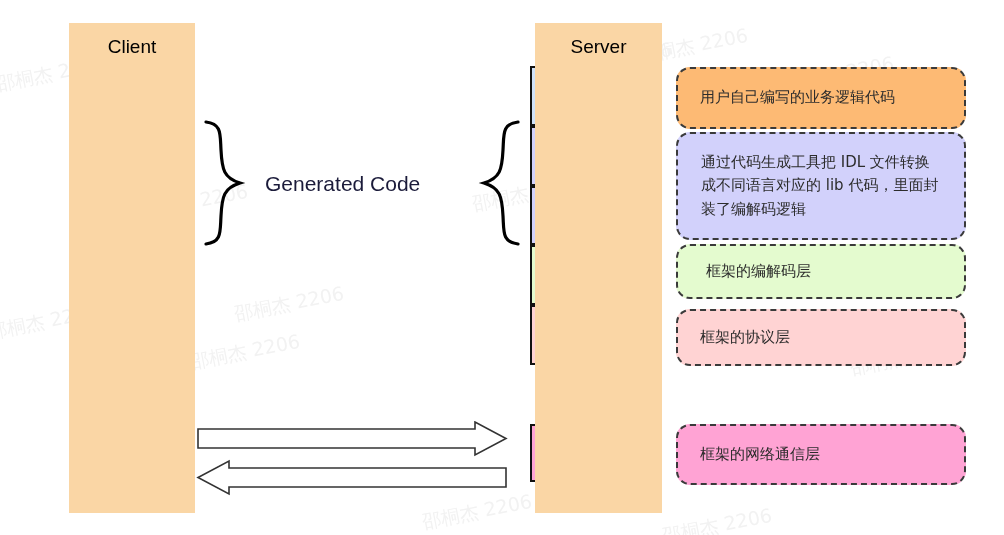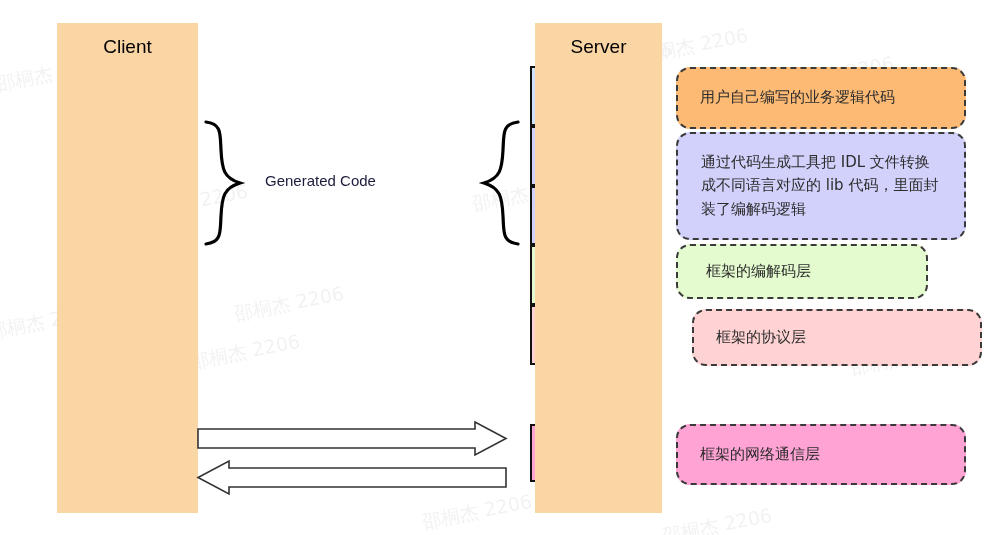--- a/index.html
+++ b/index.html
@@ -79,21 +79,21 @@
     background: #111;
   }
 
   
   .brace {
     position: absolute;
     z-index: 2;
   }
   .gen-label {
     position: absolute;
-    font-size: 15px;
+    font-size: 21px;
     color: #1b1b3a;
     white-space: nowrap;
   }
 
   
   .arrow-svg {
     position: absolute;
     z-index: 2;
   }
 
@@ -124,21 +124,21 @@
 <div class="wm" style="left:232px; top:302px;">邵桐杰 2206</div>
 <div class="wm" style="left:420px; top:510px;">邵桐杰 2206</div>
 <div class="wm" style="left:470px; top:192px;">邵桐杰 2206</div>
 <div class="wm" style="left:560px; top:58px;">邵桐杰 2206</div>
 <div class="wm" style="left:636px; top:44px;">邵桐杰 2206</div>
 <div class="wm" style="left:660px; top:524px;">邵桐杰 2206</div>
 <div class="wm" style="left:782px; top:72px;">邵桐杰 2206</div>
 <div class="wm" style="left:706px; top:200px;">邵桐杰 2206</div>
 <div class="wm" style="left:848px; top:356px;">邵桐杰 2206</div>
 
-<div class="stack-col" style="left:57px; top:23px; width:141px; height:490px;">
+<div class="stack-col" style="left:69px; top:23px; width:126px; height:490px;">
   <div class="stack-title" style="top:14px;">Client</div>
 </div>
 
 <div class="layer c-blue" style="left:71px; top:66px;  width:99px; height:60px;">
     <span>Code</span>
   </div>
 <div class="layer c-purple" style="left:71px; top:126px; width:99px; height:60px; white-space:pre-line;"><span>Service.
 client</span></div>
 <div class="layer c-purple" style="left:71px; top:186px; width:99px; height:59px;">
     <span>read/write</span>
@@ -208,23 +208,23 @@
 </svg>
 
 <div class="note" style="left:676px; top:67px; width:290px; height:62px; background:#fdba74;">
   <span>用户自己编写的业务逻辑代码</span>
 </div>
 
 <div class="note tall" style="left:676px; top:132px; width:290px; height:108px; background:#d2d1fb; padding:0 23px;">
   <span>通过代码生成工具把 IDL 文件转换成不同语言对应的 lib 代码，里面封装了编解码逻辑</span>
 </div>
 
-<div class="note" style="left:676px; top:244px; width:252px; height:55px; background:#e4fbcf;padding-left:28px;">
+<div class="note" style="left:676px; top:244px; width:290px; height:55px; background:#e4fbcf;padding-left:28px;">
   <span>框架的编解码层</span>
 </div>
 
-<div class="note" style="left:676px; top:309px; width:290px; height:57px; background:#ffd3d3;margin-left:16px;">
+<div class="note" style="left:676px; top:309px; width:290px; height:57px; background:#ffd3d3;">
   <span>框架的协议层</span>
 </div>
 
 <div class="note" style="left:676px; top:424px; width:290px; height:61px; background:#ffa3d4;">
   <span>框架的网络通信层</span>
 </div>
 
 </body></html>

